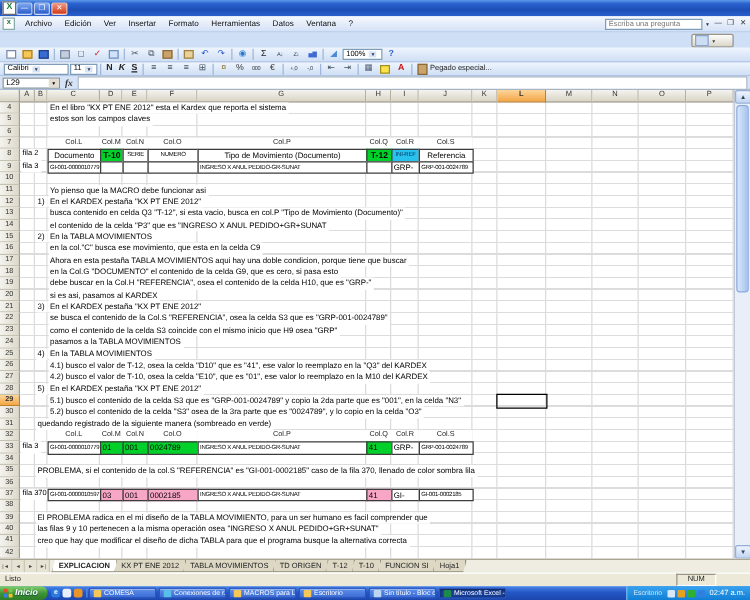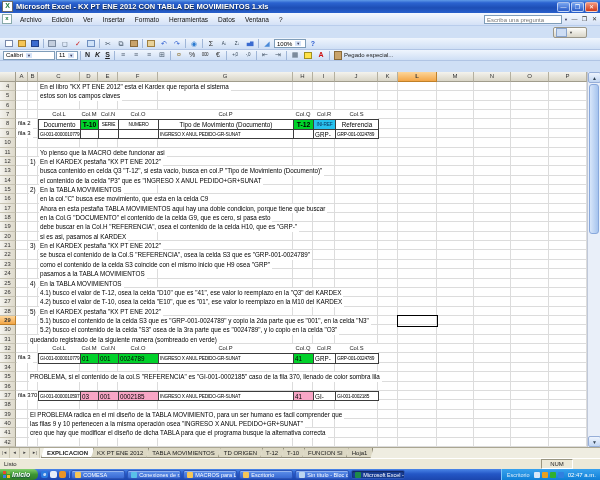--- a/index.html
+++ b/index.html
@@ -120,21 +120,20 @@
   .trayicon{width:6px;height:6px;border-radius:1px;flex:none}
   .clock{color:#fff;font-size:6px;margin-left:2px;white-space:nowrap}
 </style>
 </head>
 <body>
 
 <div id="screen">
 
   <div class="titlebar">
     <div class="appicon">X</div>
-    <div class="ttext">Microsoft Excel - KX PT ENE 2012 CON TABLA DE MOVIMIENTOS 1.xls</div>
     <div class="winbtns">
       <div class="wbtn">—</div>
       <div class="wbtn">❐</div>
       <div class="wbtn close">✕</div>
     </div>
   </div>
 
   <div class="menubar">
     <div class="micon">x</div>
     <div id="menuitems" style="display:flex;height:100%">
@@ -296,20 +295,28 @@
       <span class="tbico">
         <span class="gl" style="color: rgb(204, 17, 17); font-weight: bold;">A</span>
       </span>
       <div class="tdiv"></div>
       <div class="pegado">
         <span style="width: 6px; height: 7px; background: rgb(201, 163, 106); border: 1px solid rgb(138, 106, 56); display: inline-block;"></span>
         <span>Pegado especial...</span>
       </div>
     </div>
 
+  <div class="fxbar">
+    <div class="namebox">
+      <span>L29</span>
+      <span class="arr">▼</span>
+    </div>
+    <div class="fxlab">fx</div>
+    <div class="fxcontent"></div>
+  </div>
 
   <div id="grid">
       <div class="hlines"></div>
       <div class="vline" style="left: 27px;"></div>
       <div class="vline" style="left: 37px;"></div>
       <div class="vline" style="left: 79px;"></div>
       <div class="vline" style="left: 97px;"></div>
       <div class="vline" style="left: 117px;"></div>
       <div class="vline" style="left: 157px;"></div>
       <div class="vline" style="left: 292px;"></div>

